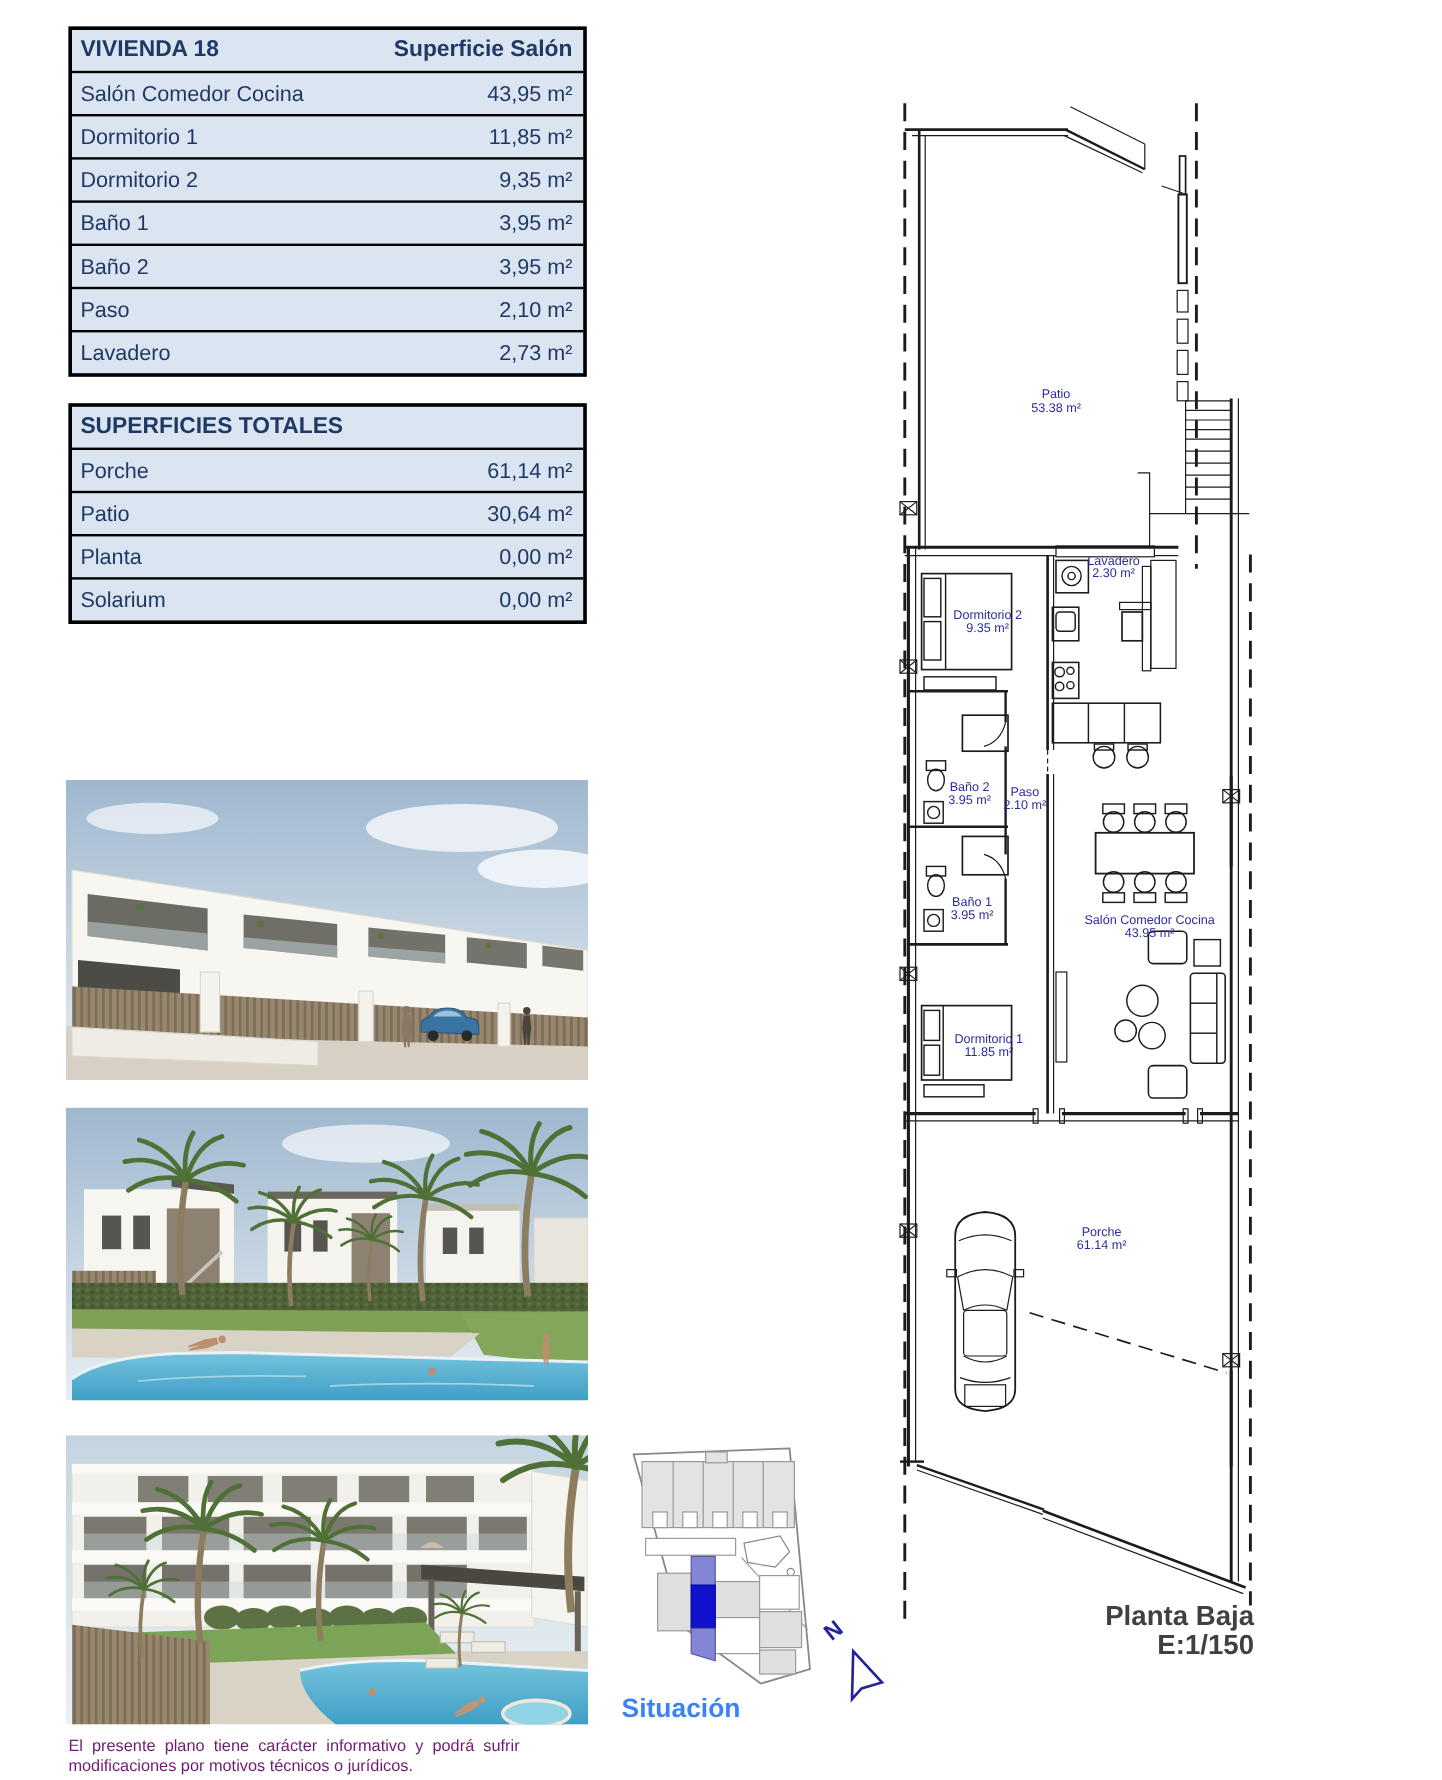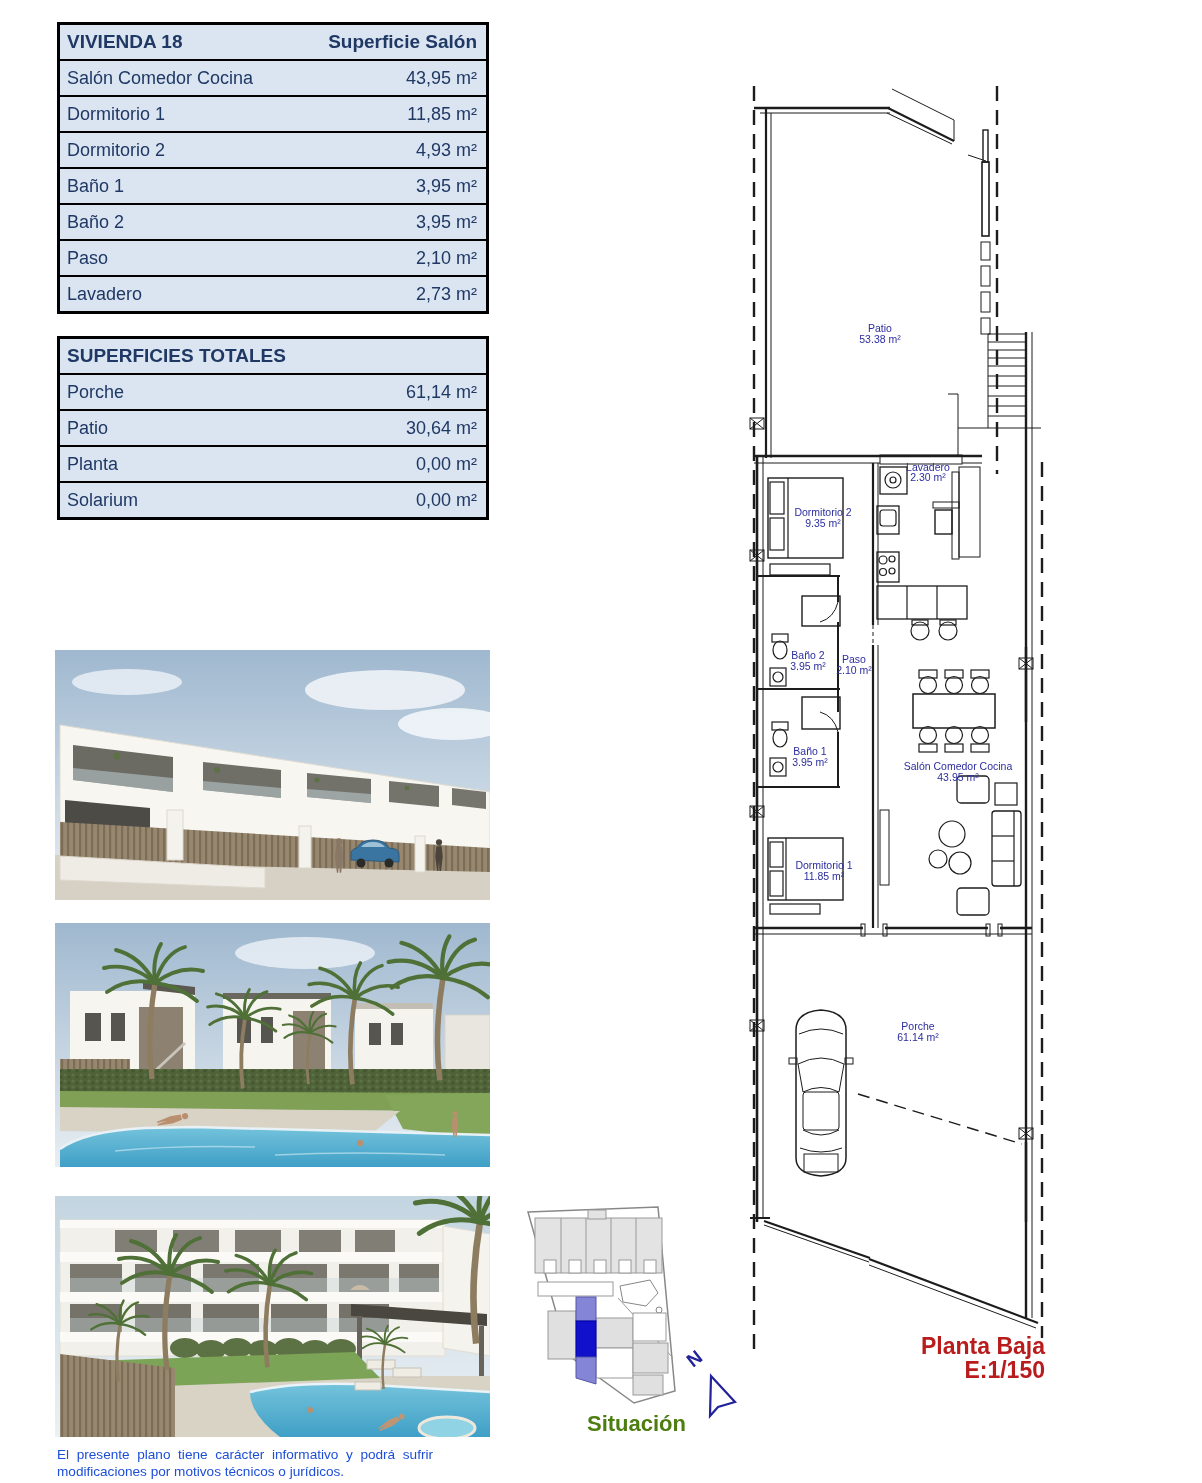--- a/index.html
+++ b/index.html
@@ -14,28 +14,28 @@
   .tbl .total{font-weight:bold;}
   .tbl .val{white-space:nowrap;}
   
   .photo{position:absolute;left:55px;width:435px;display:block;}
   
   .plan{position:absolute;left:730px;top:82px;}
   .plan line,.plan rect,.plan path,.plan polyline,.plan ellipse,.plan circle{fill:none;stroke:#1c1c1c;}
   .dash{stroke-dasharray:15 9;stroke-width:2.4;}
   .plabel{fill:#2b2d9e;stroke:none !important;font-size:10.5px;text-anchor:middle;font-family:"Liberation Sans",sans-serif;}
   .caption{position:absolute;left:845px;top:1334px;width:200px;text-align:right;
-           color:#b91c1c;font-weight:bold;font-size:23px;line-height:1.06;}
+           color:#404040;font-weight:bold;font-size:23px;line-height:1.06;}
   
   .sitemap{position:absolute;left:518px;top:1198px;}
-  .sitemap-label{position:absolute;left:518px;top:1411px;width:168px;text-align:right;
-                 color:#4d7c0f;font-weight:bold;font-size:22px;}
+  .sitemap-label{position:absolute;left:518px;top:1411px;width:168px;text-align:left;
+                 color:#3b82f6;font-weight:bold;font-size:22px;}
   .compass{position:absolute;left:665px;top:1328px;}
   
-  .disclaimer{position:absolute;left:57px;top:1446px;width:376px;color:#1d4ed8;
+  .disclaimer{position:absolute;left:57px;top:1446px;width:376px;color:#701a75;
               font-size:13.6px;line-height:1.28;}
   .disclaimer .l1{text-align:justify;text-align-last:justify;}
   
   .trunk{stroke:#8d7c60;stroke-width:3.5;fill:none;}
   .frond{stroke:#4f7036;stroke-width:2.6;fill:none;stroke-linecap:round;}
 </style>
 </head>
 <body>
 
 <div class="page">
@@ -96,21 +96,21 @@
     <div class="row">
       <span>Salón Comedor Cocina</span>
       <span class="val">43,95 m²</span>
     </div>
     <div class="row">
       <span>Dormitorio 1</span>
       <span class="val">11,85 m²</span>
     </div>
     <div class="row">
       <span>Dormitorio 2</span>
-      <span class="val">4,93 m²</span>
+      <span class="val">9,35 m²</span>
     </div>
     <div class="row">
       <span>Baño 1</span>
       <span class="val">3,95 m²</span>
     </div>
     <div class="row">
       <span>Baño 2</span>
       <span class="val">3,95 m²</span>
     </div>
     <div class="row">

